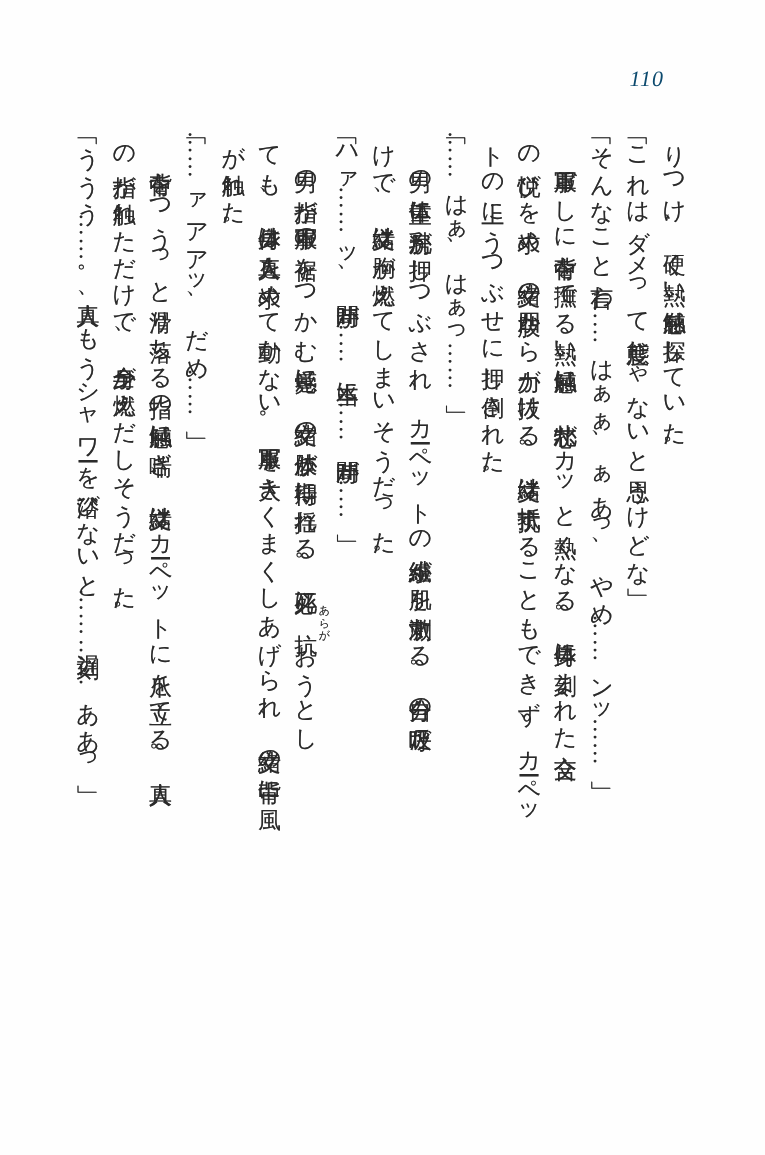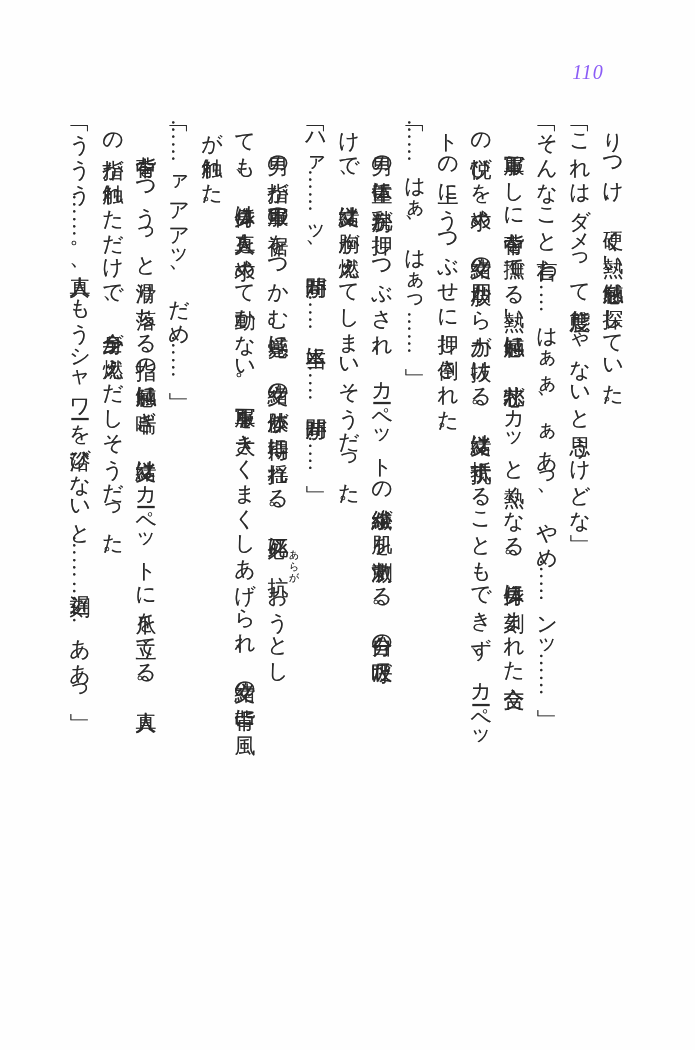--- a/index.html
+++ b/index.html
@@ -21,21 +21,21 @@
   }
   .page-number {
     position: absolute;
     top: 61px;
     left: 571px;
     width: 34px;
     text-align: center;
     font-style: italic;
     font-size: 20px;
     letter-spacing: 1px;
-    color: #8b5cf6;
+    color: #0c4a6e;
   }
   .text-block {
     position: absolute;
     top: 118px;
     right: 66px;
     height: 840px;
     writing-mode: vertical-rl;
     text-orientation: mixed;
     font-size: 21px;
     letter-spacing: 0.95px;

